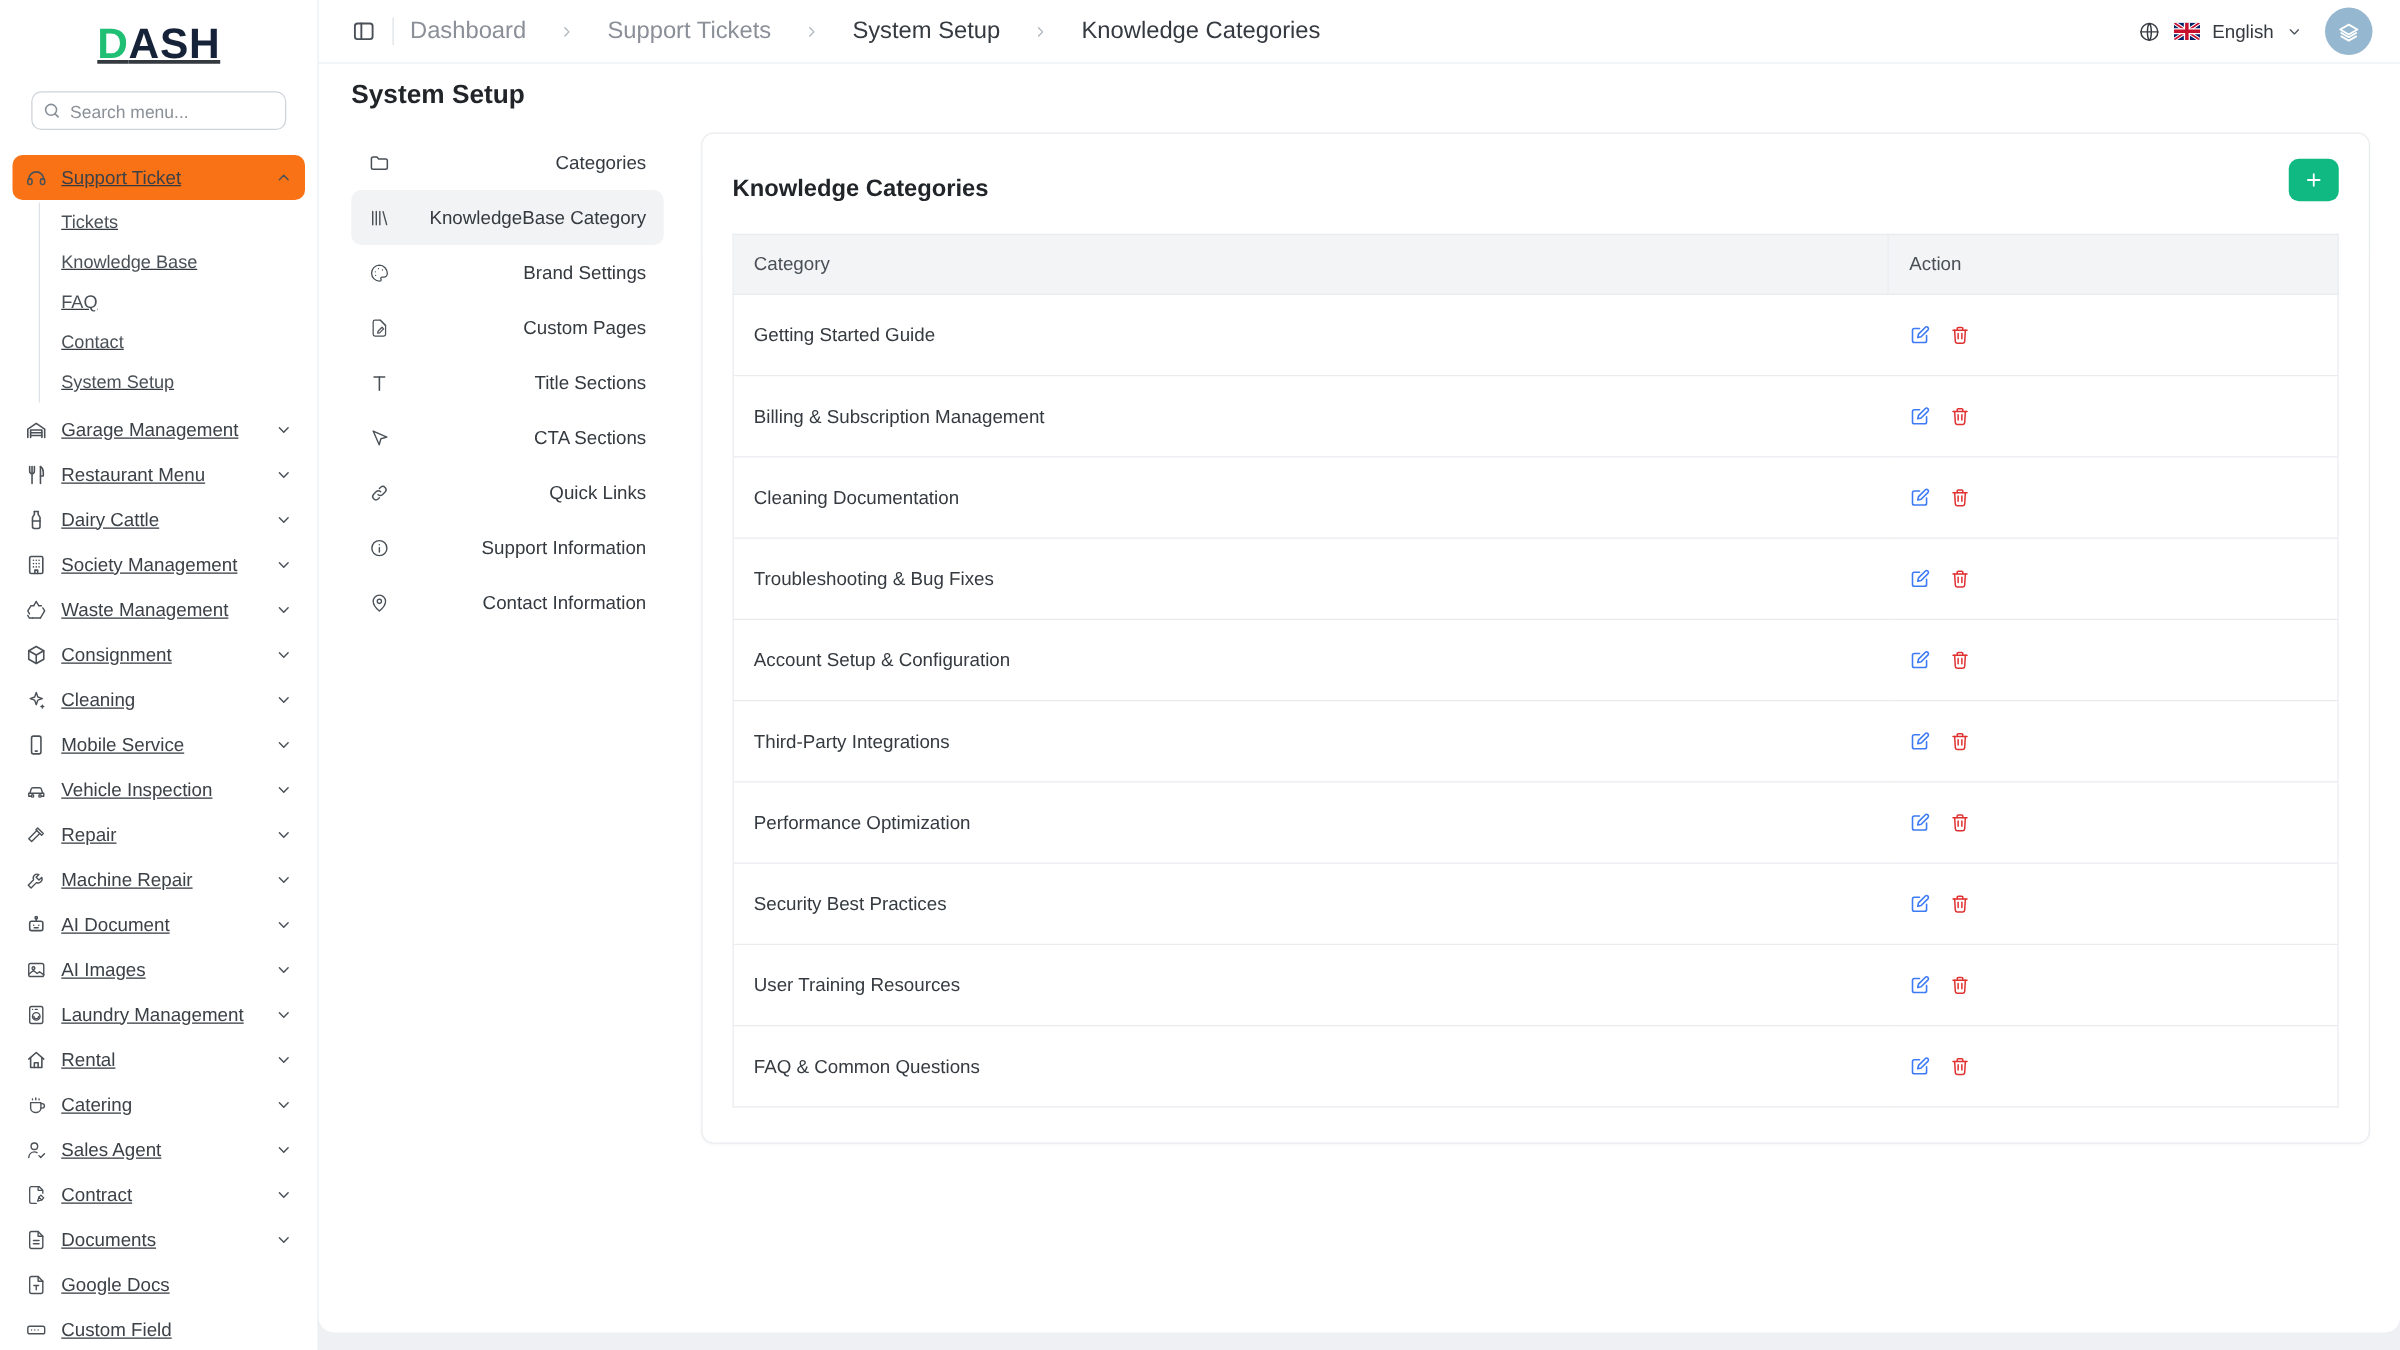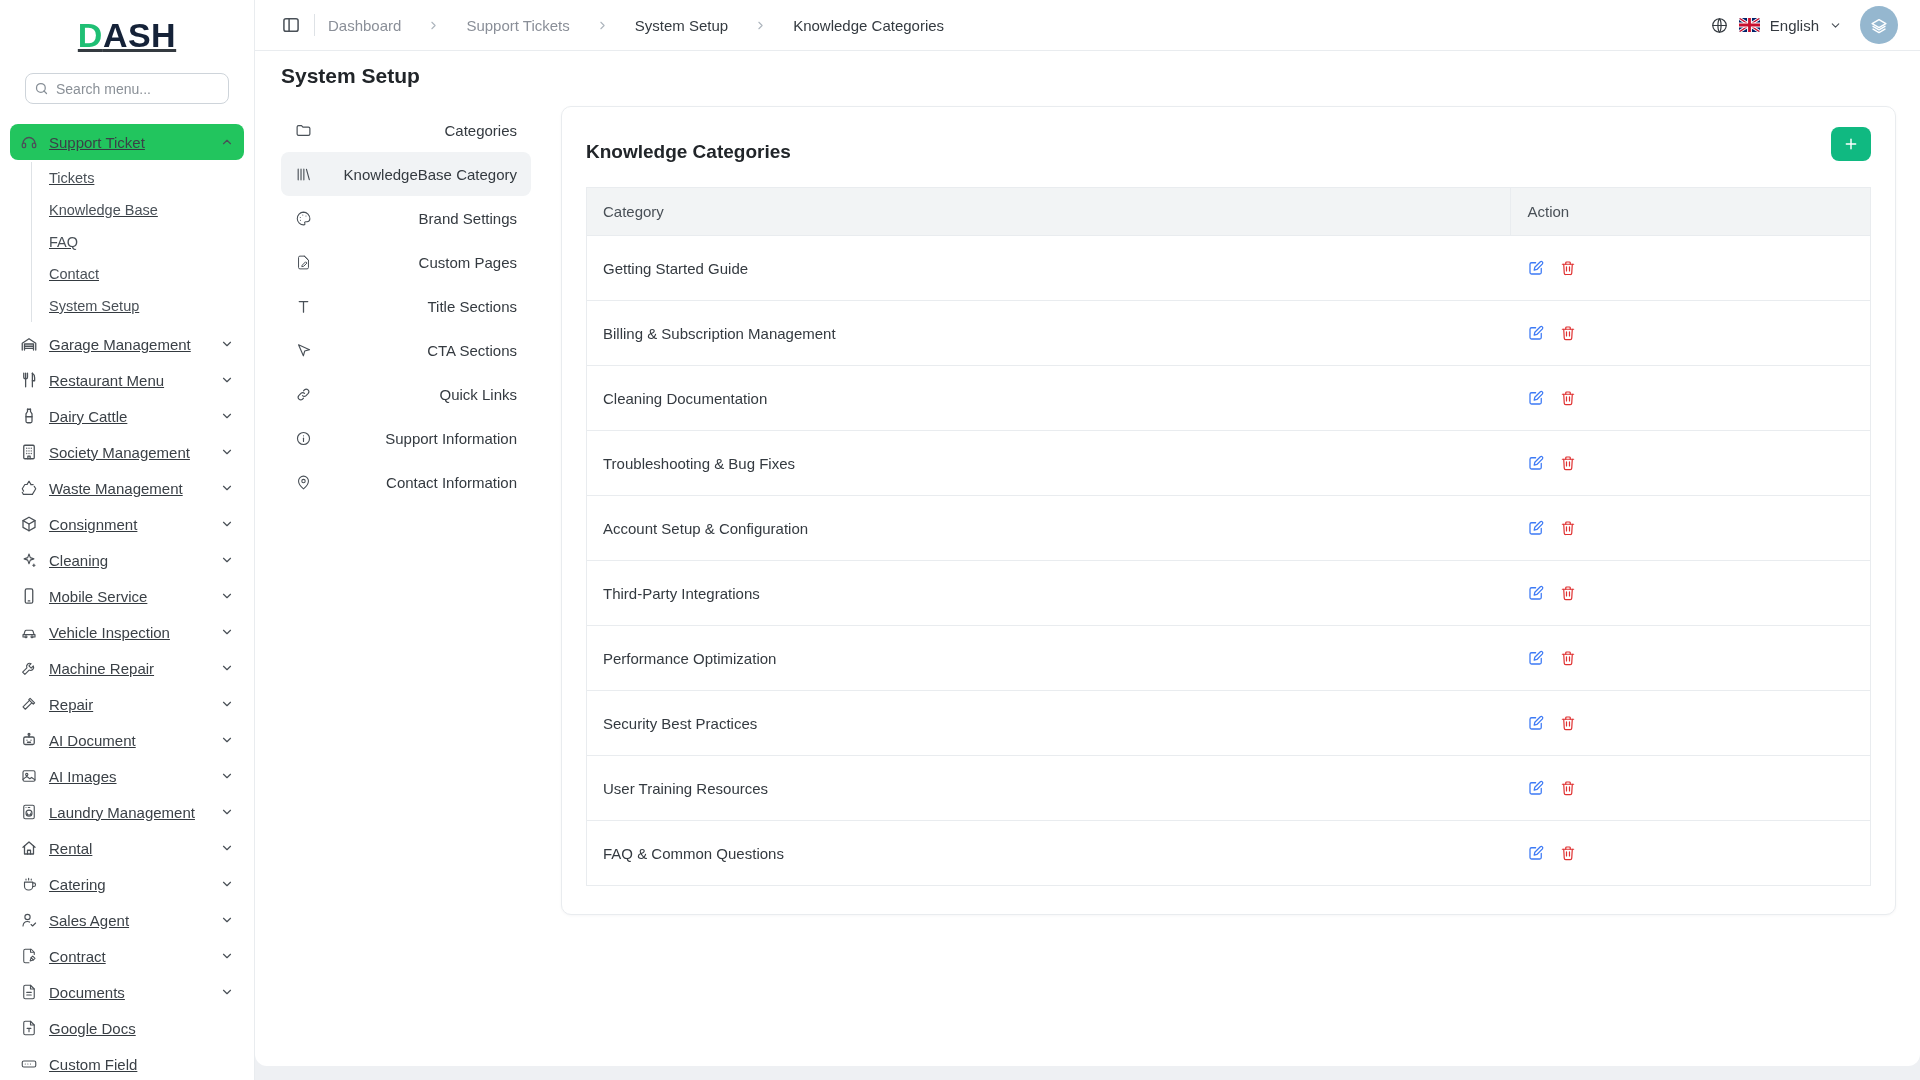--- a/index.html
+++ b/index.html
@@ -34,41 +34,41 @@
     padding: 0 10px 0 30px; font-size:14px; color:#ef4444; outline:none;
     font-family: "Liberation Sans", sans-serif; background:#fff;
   }
   .search-wrap input::placeholder { color:#8a9097; }
   #sidebar-nav { flex:1; padding: 14px 10px 0; overflow:hidden; }
   .nav-item {
     display:flex; align-items:center; gap:11px;
     height:36px; padding: 0 10px; border-radius:8px;
     font-size:15px; color:#3b4147; cursor:pointer; white-space:nowrap;
   }
-  .nav-item.active { background:#22c55e; }
+  .nav-item.active { background:#f97316; }
   .nav-item .icon { width:18px; height:18px; color:#4b5157; }
   .nav-item .chev { width:14px; height:14px; margin-left:auto; color:#495057; }
   .sub-list {
     list-style:none; margin: 2px 0 4px 21px;
     border-left: 1px solid #dee2e6;
   }
   .sub-item {
     height:32px; display:flex; align-items:center;
     padding-left:17px; font-size:14.5px; color:#495057; cursor:pointer; white-space:nowrap;
   }
 
   
   #main { flex:1; display:flex; flex-direction:column; min-width:0; }
   #topbar {
     height:51px; background:#fff; border-bottom:1px solid #e9ecef;
     display:flex; align-items:center; padding: 0 22px 0 26px; gap:13px; flex-shrink:0;
   }
   .tgl { width:20px; height:20px; color:#495057; cursor:pointer; }
   .vdiv { width:1px; height:22px; background:#dee2e6; }
-  #breadcrumb { display:flex; align-items:center; gap:26px; font-size:15px; }
+  #breadcrumb { display:flex; align-items:center; gap:26px; font-size:19px; }
   .crumb { color:#8a8f98; cursor:pointer; text-decoration:none; }
   .crumb.current { color:#343a40; }
   .crumb-sep { width:13px; height:13px; color:#adb5bd; }
   #topbar-right { margin-left:auto; display:flex; align-items:center; gap:10px; }
   .globe { width:19px; height:19px; color:#343a40; cursor:pointer; }
   .flag { width:21px; height:14px; border-radius:2px; overflow:hidden; }
   .lang-label { font-size:15px; color:#343a40; cursor:pointer; }
   .lang-chev { width:13px; height:13px; color:#495057; cursor:pointer; }
   .avatar {
     width:38px; height:38px; border-radius:50%;
@@ -295,38 +295,38 @@
         <span>Vehicle Inspection</span>
         <span class="icon chev">
           <svg viewBox="0 0 24 24" fill="none" stroke="currentColor" stroke-width="2" stroke-linecap="round" stroke-linejoin="round">
             <path d="M6 9l6 6 6-6"></path>
           </svg>
         </span>
       </div>
       <div class="nav-item">
         <span class="icon">
           <svg viewBox="0 0 24 24" fill="none" stroke="currentColor" stroke-width="1.5" stroke-linecap="round" stroke-linejoin="round">
-            <path d="M14.8 6.2a4.2 4.2 0 0 0-5.6 5.6L3.5 17.5 6.5 20.5l5.7-5.7a4.2 4.2 0 0 0 5.6-5.6L14.9 12.1l-3-3z"></path>
-          </svg>
-        </span>
-        <span>Machine Repair</span>
-        <span class="icon chev">
-          <svg viewBox="0 0 24 24" fill="none" stroke="currentColor" stroke-width="2" stroke-linecap="round" stroke-linejoin="round">
-            <path d="M6 9l6 6 6-6"></path>
-          </svg>
-        </span>
-      </div>
-      <div class="nav-item">
-        <span class="icon">
-          <svg viewBox="0 0 24 24" fill="none" stroke="currentColor" stroke-width="1.5" stroke-linecap="round" stroke-linejoin="round">
             <path d="M13.5 4.5l6 6-1.8 1.8-6-6z"></path>
             <path d="M12.6 7.3 4 15.9l3.1 3.1 8.6-8.6"></path>
           </svg>
         </span>
         <span>Repair</span>
+        <span class="icon chev">
+          <svg viewBox="0 0 24 24" fill="none" stroke="currentColor" stroke-width="2" stroke-linecap="round" stroke-linejoin="round">
+            <path d="M6 9l6 6 6-6"></path>
+          </svg>
+        </span>
+      </div>
+      <div class="nav-item">
+        <span class="icon">
+          <svg viewBox="0 0 24 24" fill="none" stroke="currentColor" stroke-width="1.5" stroke-linecap="round" stroke-linejoin="round">
+            <path d="M14.8 6.2a4.2 4.2 0 0 0-5.6 5.6L3.5 17.5 6.5 20.5l5.7-5.7a4.2 4.2 0 0 0 5.6-5.6L14.9 12.1l-3-3z"></path>
+          </svg>
+        </span>
+        <span>Machine Repair</span>
         <span class="icon chev">
           <svg viewBox="0 0 24 24" fill="none" stroke="currentColor" stroke-width="2" stroke-linecap="round" stroke-linejoin="round">
             <path d="M6 9l6 6 6-6"></path>
           </svg>
         </span>
       </div>
       <div class="nav-item">
         <span class="icon">
           <svg viewBox="0 0 24 24" fill="none" stroke="currentColor" stroke-width="1.7" stroke-linecap="round" stroke-linejoin="round">
             <rect x="5" y="8" width="14" height="10" rx="2"></rect>

